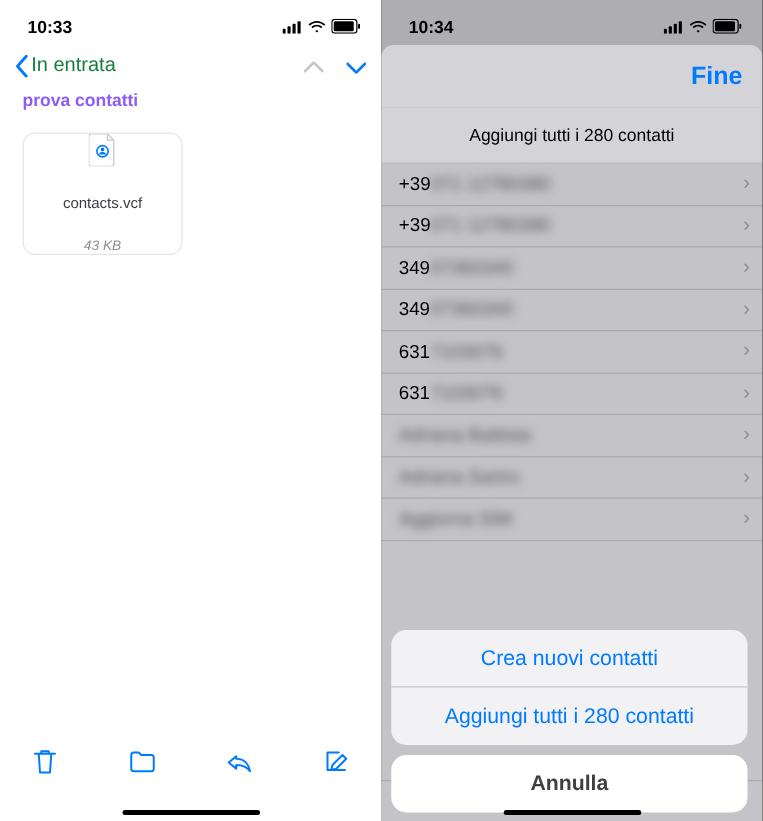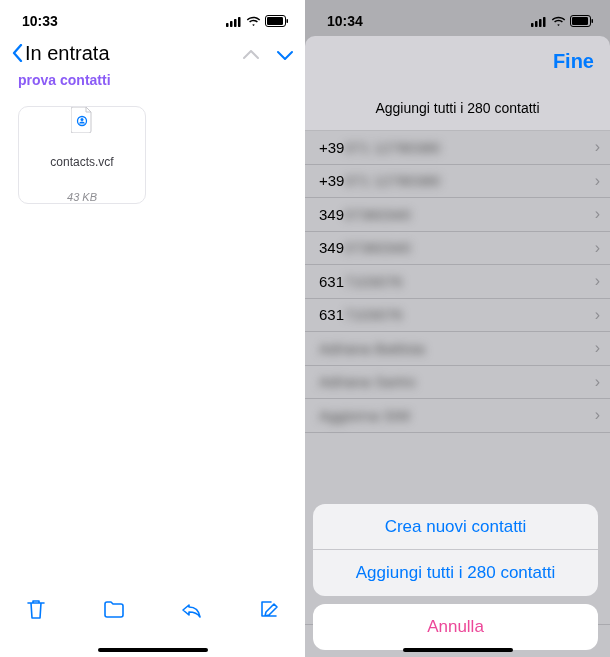--- a/index.html
+++ b/index.html
@@ -7,21 +7,21 @@
     .phone { width: 305px; height: 657px; background: #fff; position: relative; display: flex; flex-direction: column; overflow: hidden; }
     .phone.right { background: #aeaeb2; }
 
     
     .statusbar { height: 36px; display: flex; align-items: center; justify-content: space-between; padding: 6px 16px 0 22px; font-size: 14px; font-weight: 600; }
     .statusbar .right-icons { display: flex; align-items: center; gap: 4px; }
     .phone.right .statusbar { color: #000; }
 
     
     .nav { height: 34px; display: flex; align-items: center; justify-content: space-between; padding: 0 12px; }
-    .nav-left { display: flex; align-items: center; color: #000000; font-size: 20px; gap: 2px; }
+    .nav-left { display: flex; align-items: center; color: #15803d; font-size: 16px; gap: 2px; }
     .nav-right { display: flex; gap: 18px; }
     .chev { font-size: 20px; color: #c7c7cc; }
 
     .msg-header { display: flex; align-items: flex-start; padding: 8px 14px 10px 14px; gap: 10px; }
     .avatar { width: 30px; height: 30px; border-radius: 50%; background: radial-gradient(circle at 35% 35%, #888, #555); flex-shrink: 0; }
     .sender-block { flex: 1; }
     .sender-name { font-size: 15px; font-weight: 600; color: #000; filter: blur(4px); }
     .sender-addr { font-size: 12px; color: #8e8e93; filter: blur(3px); margin-top: 1px; }
     .msg-meta { display: flex; flex-direction: column; align-items: flex-end; gap: 4px; }
     .msg-time { font-size: 13px; color: #8e8e93; }
@@ -45,21 +45,21 @@
     .contacts { flex: 1; background: #c4c4c8; overflow: hidden; }
     .contact-row { height: 33.5px; display: flex; align-items: center; padding: 0 10px 0 14px; border-bottom: 0.5px solid #a9a9ae; font-size: 15px; color: #000; justify-content: space-between; }
     .contact-label { display: flex; gap: 0; }
     .blur { filter: blur(4px); color: #555; }
     .row-chev { color: #8e8e93; font-size: 16px; }
 
     .action-sheet { position: absolute; left: 8px; right: 12px; bottom: 7px; z-index: 10; }
     .sheet-group { background: rgba(244,244,246,0.94); border-radius: 12px; overflow: hidden; margin-bottom: 8px; }
     .sheet-btn { height: 46px; display: flex; align-items: center; justify-content: center; font-size: 17px; color: #007aff; border-bottom: 0.5px solid #c7c7cc; }
     .sheet-btn:last-child { border-bottom: none; }
-    .sheet-cancel { background: #fff; border-radius: 12px; height: 46px; display: flex; align-items: center; justify-content: center; font-size: 17px; font-weight: 400; color: #ec4899; }
+    .sheet-cancel { background: #fff; border-radius: 12px; height: 46px; display: flex; align-items: center; justify-content: center; font-size: 17px; font-weight: 700; color: #404040; }
     .last-contact { position: absolute; bottom: 0; left: 0; right: 0; height: 33px; background: #c4c4c8; display: flex; align-items: center; padding: 0 14px; font-size: 15px; border-top: 0.5px solid #a9a9ae; justify-content: space-between; z-index: 5; }
     .right .home-ind { background: #000; z-index: 20; }
   </style>
 </head>
 <body>
 
 <div class="phone">
   <div class="statusbar">
     <span>10:33</span>
     <span class="right-icons">

